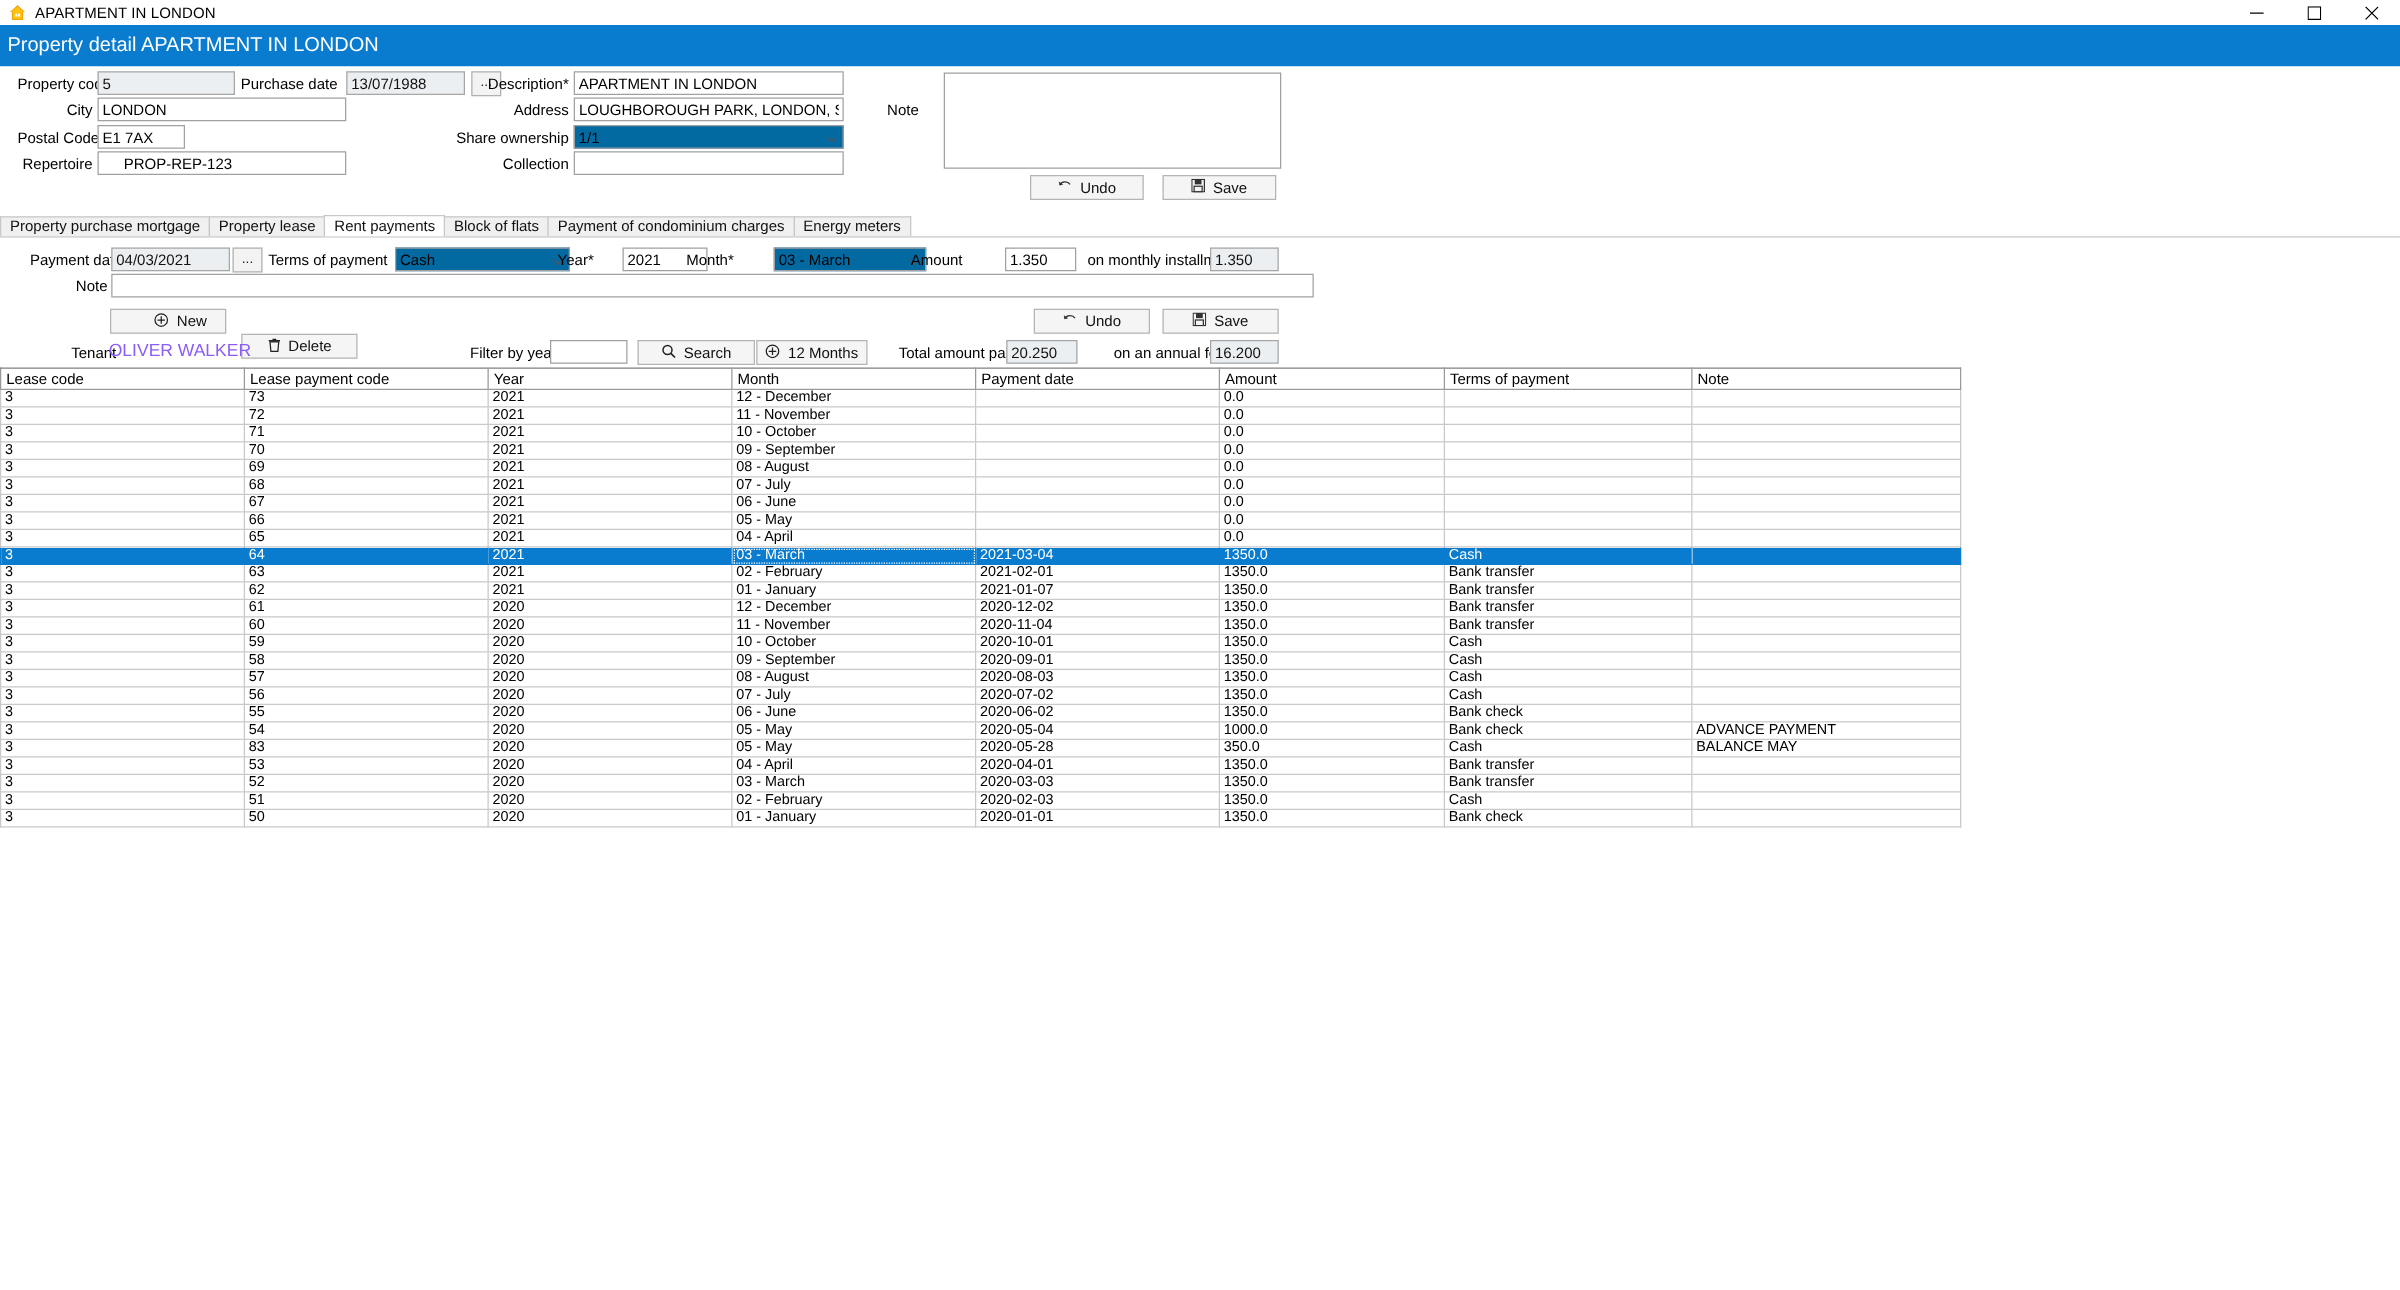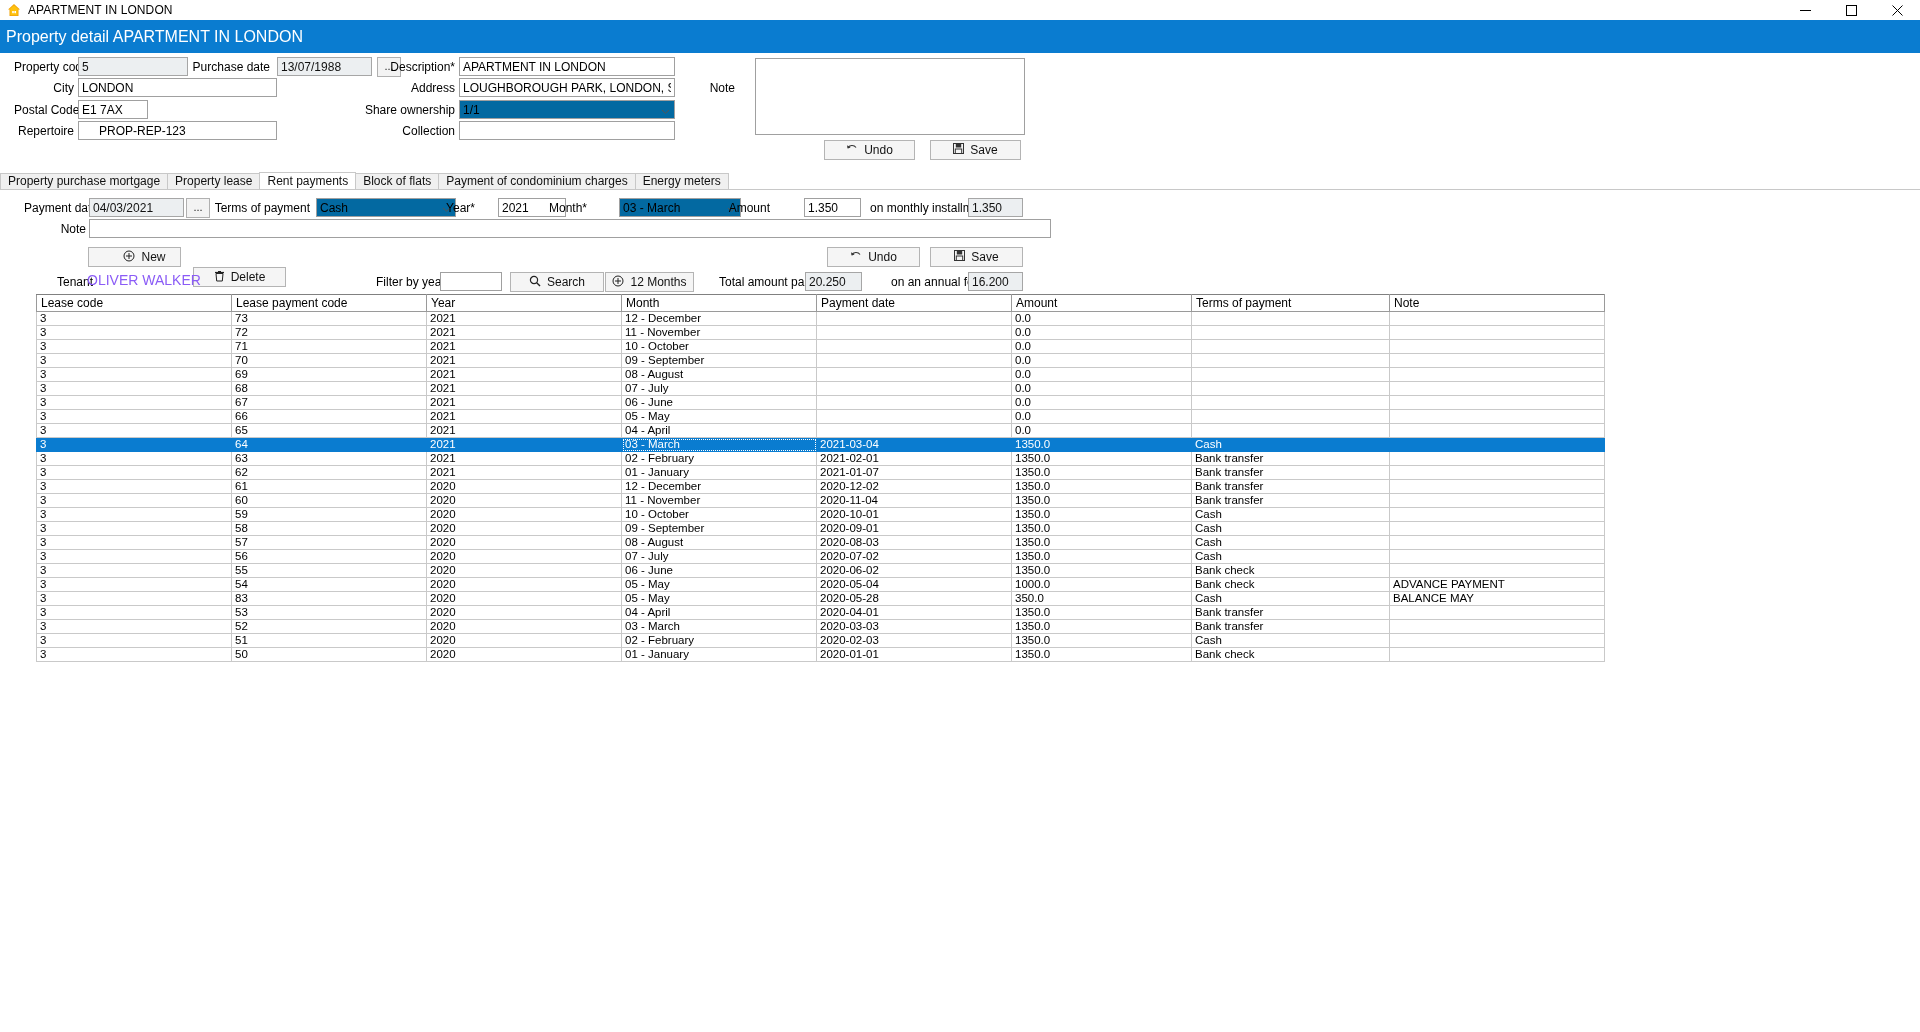--- a/index.html
+++ b/index.html
@@ -164,21 +164,20 @@
   .tenant-name {
     color: #8b5cf6;
     font-weight: normal;
     font-size: 14px;
   }
   
   .grid {
     position: absolute;
     left: 0; top: 294px;
     width: 1568px;
-    padding-left: 36px;
   }
   table.grid-table {
     border-collapse: collapse;
     width: 1568px;
     table-layout: fixed;
     font-size: 11.5px;
   }
   table.grid-table th {
     text-align: left;
     font-weight: normal;

